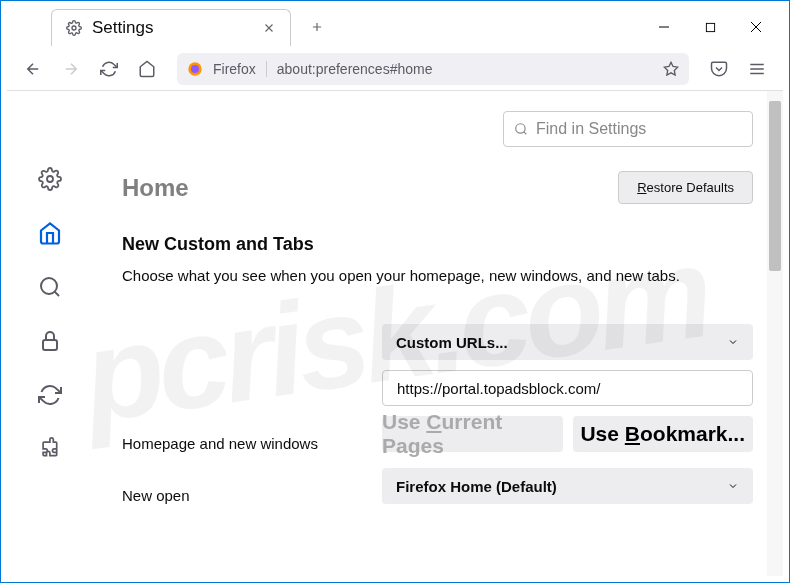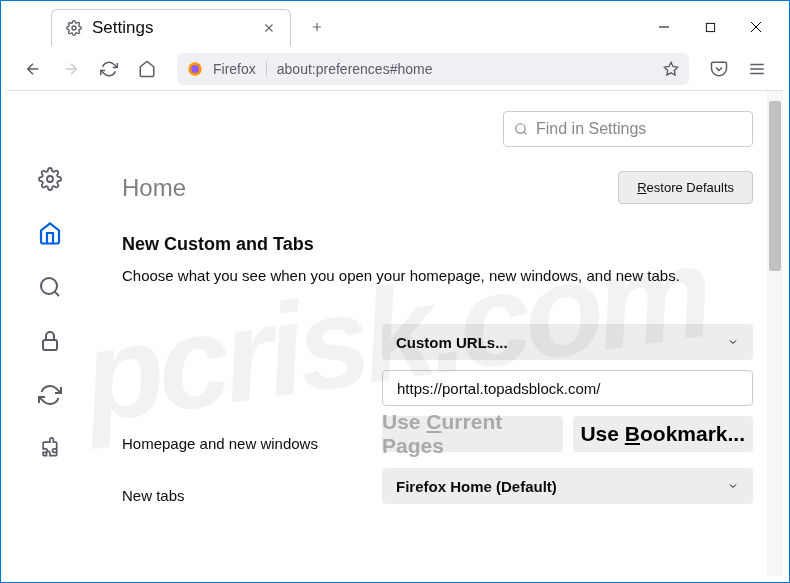--- a/index.html
+++ b/index.html
@@ -29,21 +29,21 @@
 .content-area { flex: 1; display: flex; position: relative; overflow: hidden; }
 .sidebar { width: 85px; padding-top: 70px; display: flex; flex-direction: column; align-items: center; gap: 18px; }
 .side-item { width: 36px; height: 36px; display: flex; align-items: center; justify-content: center; color: #5b5b66; border-radius: 4px; }
 .side-item.active svg { stroke: #0060df; fill: none; }
 
 .main { flex: 1; padding: 20px 30px 0 30px; overflow: hidden; }
 .search-row { display: flex; justify-content: flex-end; margin-bottom: 24px; }
 .search-box { width: 250px; height: 36px; border: 1px solid #ccc; border-radius: 4px; display: flex; align-items: center; padding: 0 10px; gap: 8px; color: #888; font-size: 16px; }
 
 .heading-row { display: flex; justify-content: space-between; align-items: center; margin-bottom: 30px; }
-.page-heading { font-size: 24px; font-weight: 400; color: #808080; }
+.page-heading { font-size: 24px; font-weight: 700; color: #808080; }
 .restore-btn { background: #ededf0; border: 1px solid #ccc; border-radius: 4px; padding: 8px 18px; font-size: 13px; color: #0c0c0d; }
 
 .section-title { font-size: 18px; font-weight: 600; color: #0c0c0d; margin-bottom: 12px; }
 .section-desc { font-size: 15px; color: #0c0c0d; margin-bottom: 40px; }
 
 .form-row { display: flex; align-items: flex-end; gap: 30px; margin-bottom: 16px; }
 .form-label { width: 230px; font-size: 15px; color: #0c0c0d; padding-top: 8px; }
 .form-controls { flex: 1; display: flex; flex-direction: column; gap: 10px; }
 .select-box { height: 36px; background: #ededf0; border-radius: 4px; display: flex; align-items: center; justify-content: space-between; padding: 0 14px; font-size: 15px; font-weight: 600; color: #0c0c0d; }
 .text-input-box { height: 36px; border: 1px solid #ccc; border-radius: 4px; padding: 0 14px; display: flex; align-items: center; font-size: 15px; color: #0c0c0d; }
@@ -218,21 +218,21 @@
                 <span>Use <span style="text-decoration:underline">C</span>urrent Pages</span>
               </div>
             <div class="sub-btn">
                 <span>Use <span style="text-decoration:underline">B</span>ookmark...</span>
               </div>
           </div>
         </div>
       </div>
 
       <div class="form-row">
-        <div class="form-label">New tabs</div>
+        <div class="form-label">New open</div>
         <div class="form-controls">
           <div class="select-box">
             <span>Firefox Home (Default)</span>
             <svg width="12" height="12" viewBox="0 0 24 24" fill="none" stroke="#0c0c0d" stroke-width="2">
                 <polyline points="6 9 12 15 18 9"></polyline>
               </svg>
           </div>
         </div>
       </div>
     </div>

